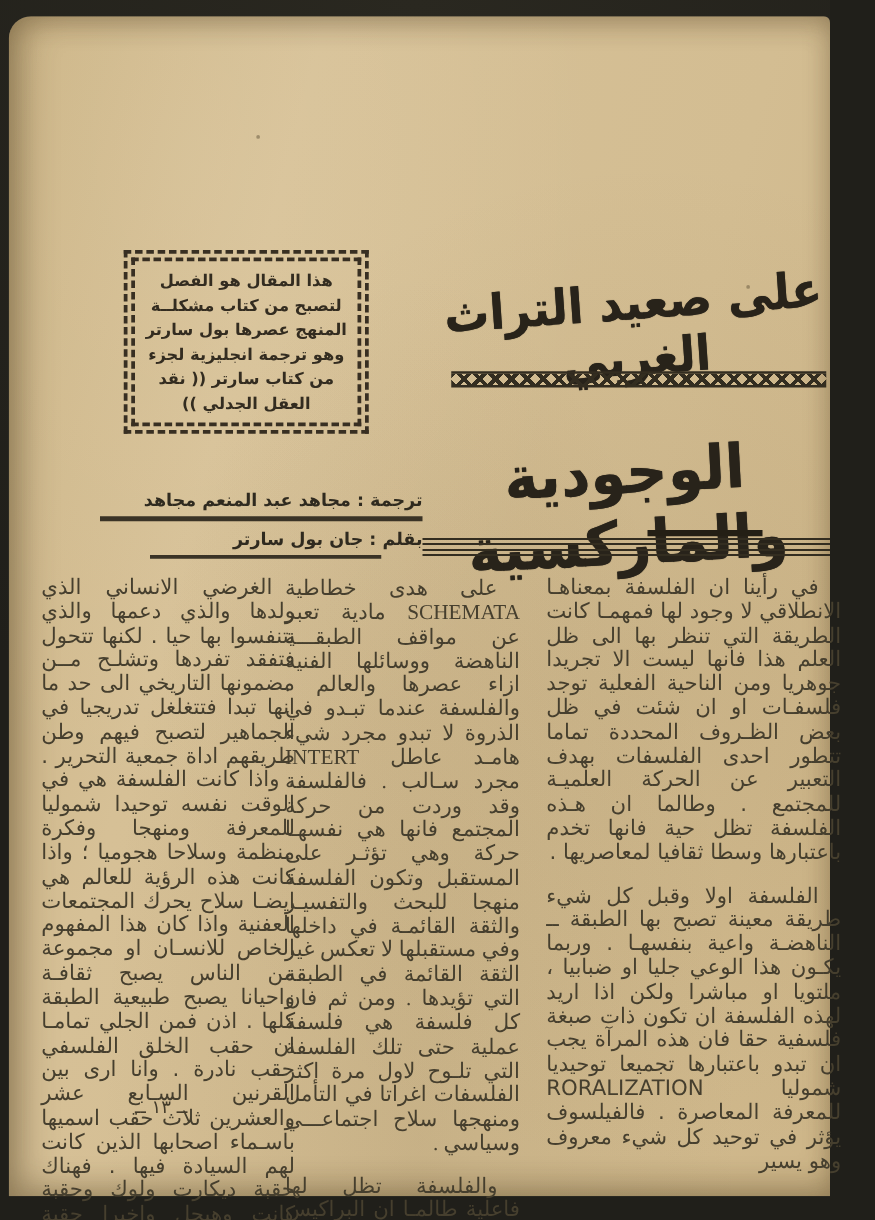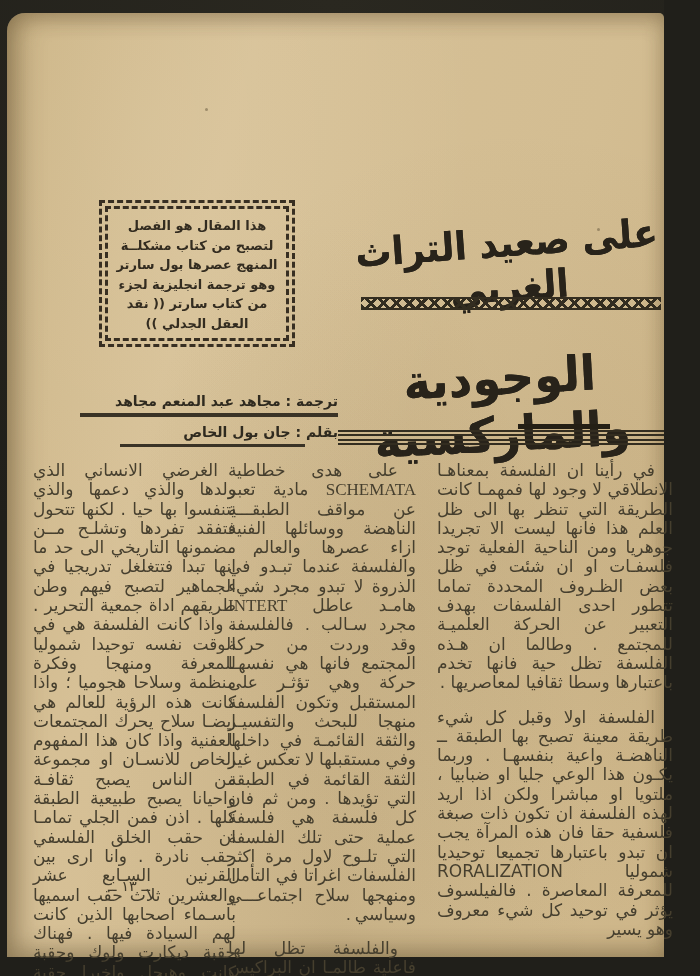--- a/index.html
+++ b/index.html
@@ -71,21 +71,21 @@
     <div>من كتاب سارتر (( نقد</div>
     <div>العقل الجدلي ))</div>
   </div>
 
   <div id="section-title" class="callig">على صعيد التراث الغربي</div>
   <div id="rule-diamonds"></div>
 
   <div id="byline">
     <div class="translator-line">ترجمة : مجاهد عبد المنعم مجاهد</div>
     <div class="byline-bar bar-translator"></div>
-    <div class="author-line">بقلم : جان بول الخاص</div>
+    <div class="author-line">بقلم : جان بول سارتر</div>
     <div class="byline-bar bar-author"></div>
   </div>
 
   <div id="article-title" class="callig">الوجودية والماركسية</div>
   <div id="rule-lines">
     <div class="thick-dash"></div>
   </div>
 
   <div id="col-right" class="col">
     <p>في رأينا ان الفلسفة بمعناهـا الانطلاقي لا وجود لها فمهمـا كانت الطريقة التي تنظر بها الى ظل العلم هذا فانها ليست الا تجريدا جوهريا ومن الناحية الفعلية توجد فلسفـات او ان شئت في ظل بعض الظـروف المحددة تماما تتطور احدى الفلسفات بهدف التعبير عن الحركة العلميـة للمجتمع . وطالما ان هـذه الفلسفة تظل حية فانها تخدم باعتبارها وسطا ثقافيا لمعاصريها .</p>

